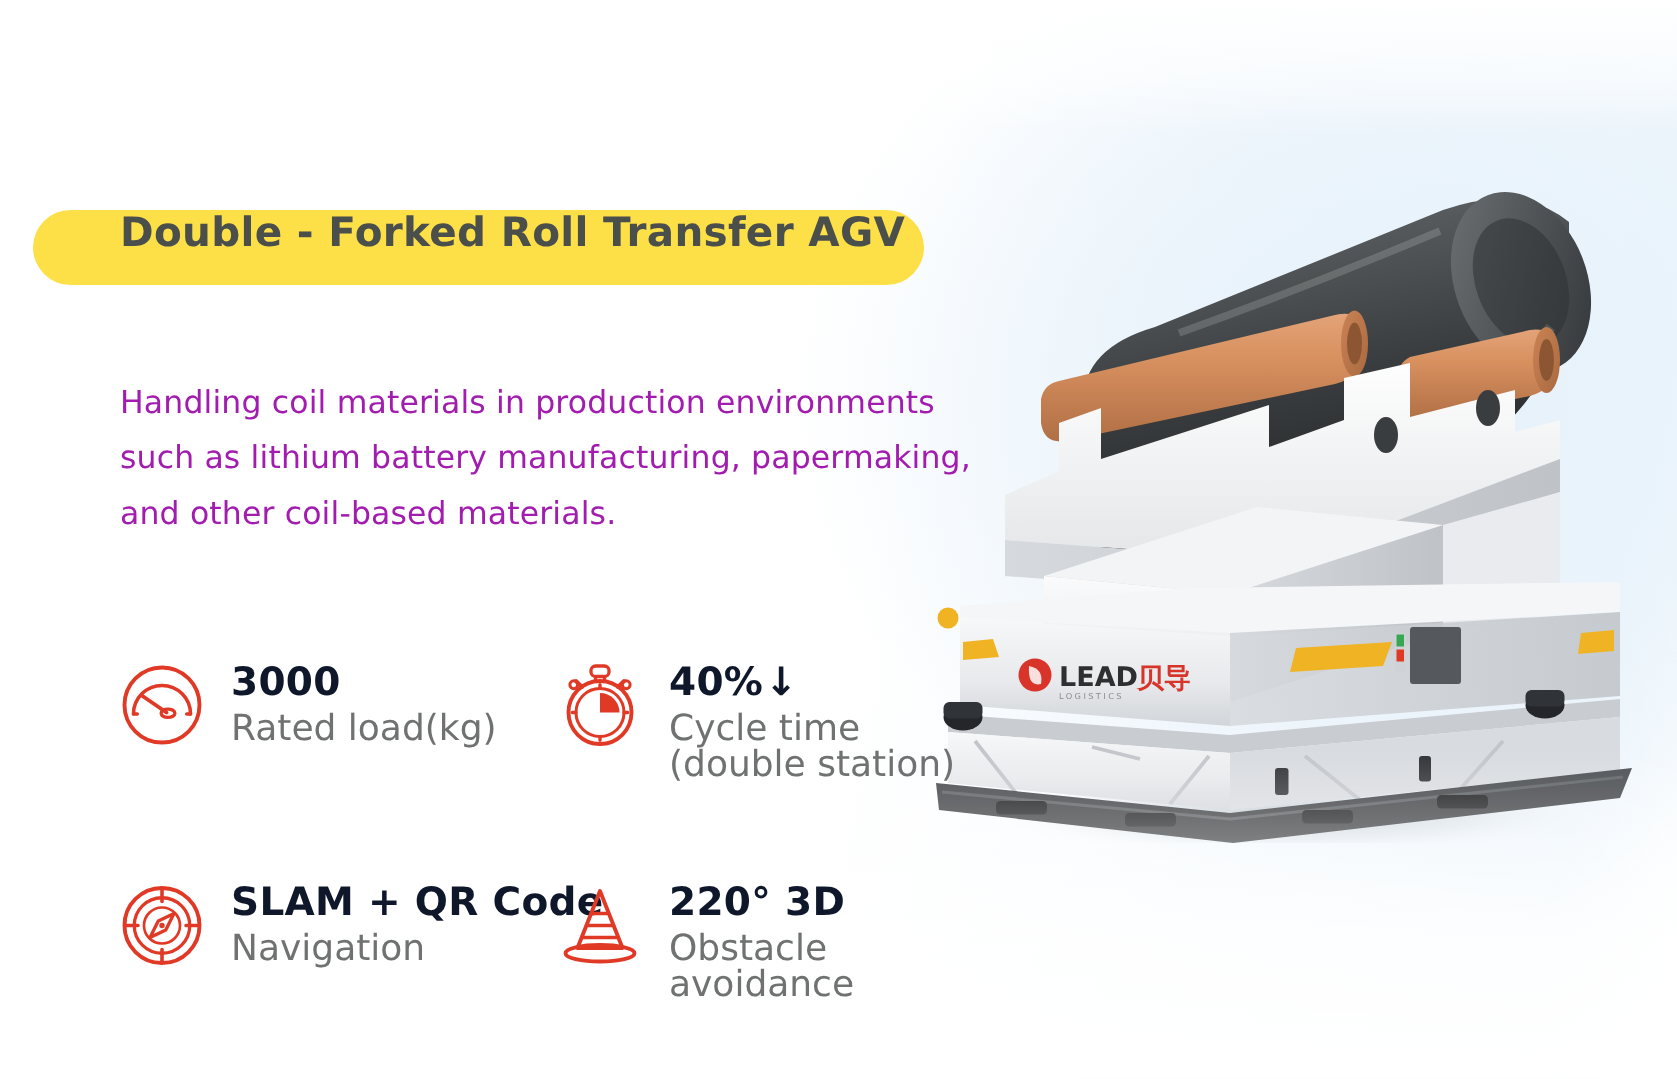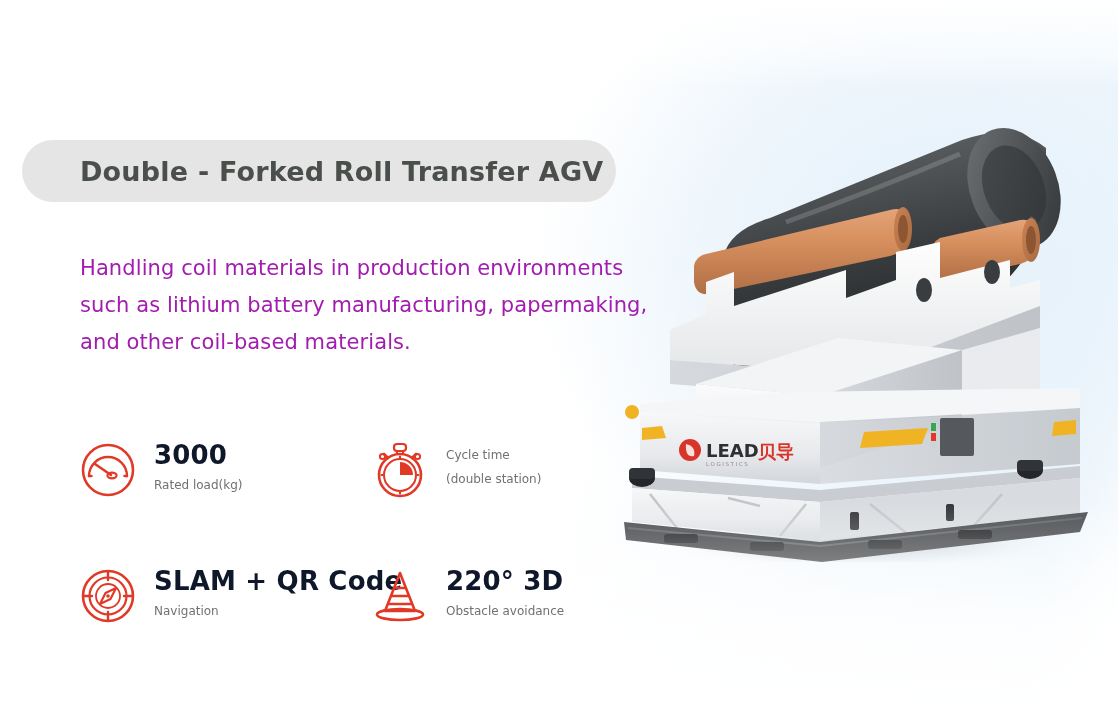--- a/index.html
+++ b/index.html
@@ -21,23 +21,23 @@
     position:absolute;left:0;right:0;top:0;height:90px;
     background:linear-gradient(180deg,#ffffff 0%,rgba(255,255,255,.55) 60%,rgba(255,255,255,0) 100%);
   }
   .bg-fade-bottom{
     position:absolute;left:0;right:0;bottom:0;height:220px;
     background:linear-gradient(0deg,#ffffff 0%,rgba(255,255,255,.85) 42%,rgba(255,255,255,0) 100%);
   }
 
   
   .title-pill{
-    position:absolute;left:22px;top:140px;width:594px;height:62px;
-    background:#e5e5e5;border-radius:34px;
-    display:flex;align-items:center;
+    position:absolute;left:22px;top:140px;width:594px;height:50px;
+    background:#fde047;border-radius:34px;
+    display:flex;align-items:flex-start;
   }
   .title-text{
     margin-left:58px;
     font-family:"DejaVu Sans", sans-serif;
     font-size:27px;font-weight:700;color:#4b4f4c;letter-spacing:.2px;
     white-space:nowrap;
   }
 
   
   .desc{
@@ -55,21 +55,21 @@
   .spec.c2{width:300px;}
   .spec-icon{width:60px;height:60px;flex:0 0 60px;margin-top:2px;}
   .spec-icon svg{display:block;width:60px;height:60px;}
   .spec-body{margin-left:16px;padding-top:2px;}
   .spec-value{
     font-size:26px;font-weight:700;color:#0f172a;line-height:30px;
     letter-spacing:.2px;display:flex;align-items:center;white-space:nowrap;
   }
   .spec-arrow{font-size:26px;font-weight:700;margin-left:1px;line-height:30px;}
   .spec-label{
-    font-size:12px;color:#6f7271;line-height:24px;margin-top:3px;font-weight:400;
+    font-size:24px;color:#6f7271;line-height:24px;margin-top:3px;font-weight:400;
     white-space:pre-line;
   }
 
   
   .product{position:absolute;left:610px;top:92px;width:508px;height:470px;}
   .product svg{display:block;width:508px;height:470px;}
 </style>
 </head>
 <body>
 
@@ -252,20 +252,24 @@
             <path d="M14 14 L18 18 M46 14 L42 18" stroke="#e03a27" stroke-width="2.6" stroke-linecap="round"></path>
             <circle cx="12.5" cy="16.5" r="2.6" fill="none" stroke="#e03a27" stroke-width="2"></circle>
             <circle cx="47.5" cy="16.5" r="2.6" fill="none" stroke="#e03a27" stroke-width="2"></circle>
             <circle cx="30" cy="35" r="21" fill="none" stroke="#e03a27" stroke-width="2.6"></circle>
             <circle cx="30" cy="35" r="16" fill="none" stroke="#e03a27" stroke-width="2"></circle>
             <path d="M30 35 L30 22 A13 13 0 0 1 43 35 Z" fill="#e03a27"></path>
             <path d="M30 16.5 L30 19 M30 51 L30 53.5 M11.5 35 L14 35 M46 35 L48.5 35" stroke="#e03a27" stroke-width="2.2" stroke-linecap="round"></path>
           </svg>
         </div>
         <div class="spec-body">
+          <div class="spec-value">
+            <span>40%</span>
+            <span class="spec-arrow">↓</span>
+          </div>
           <div class="spec-label">Cycle time
 (double station)</div>
         </div>
       </div>
 
     </div>
 
     <div class="spec-row r2">
 
       <div class="spec c1">

